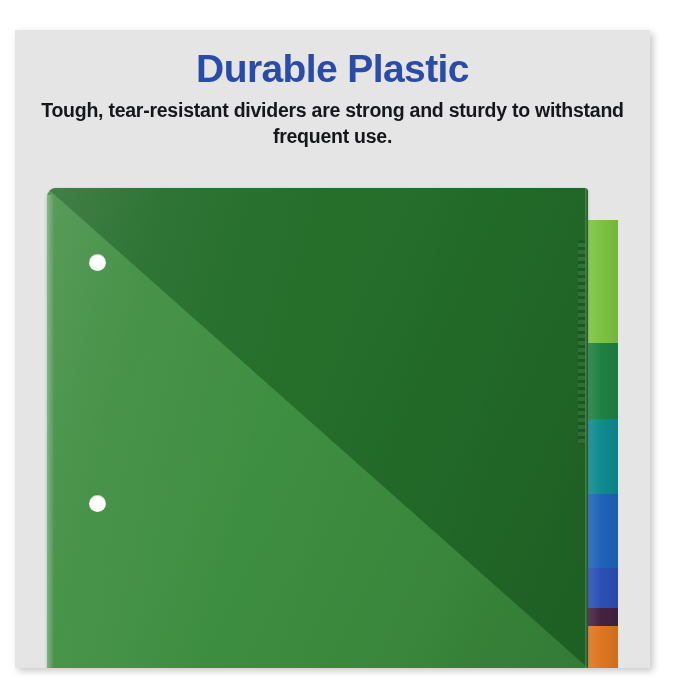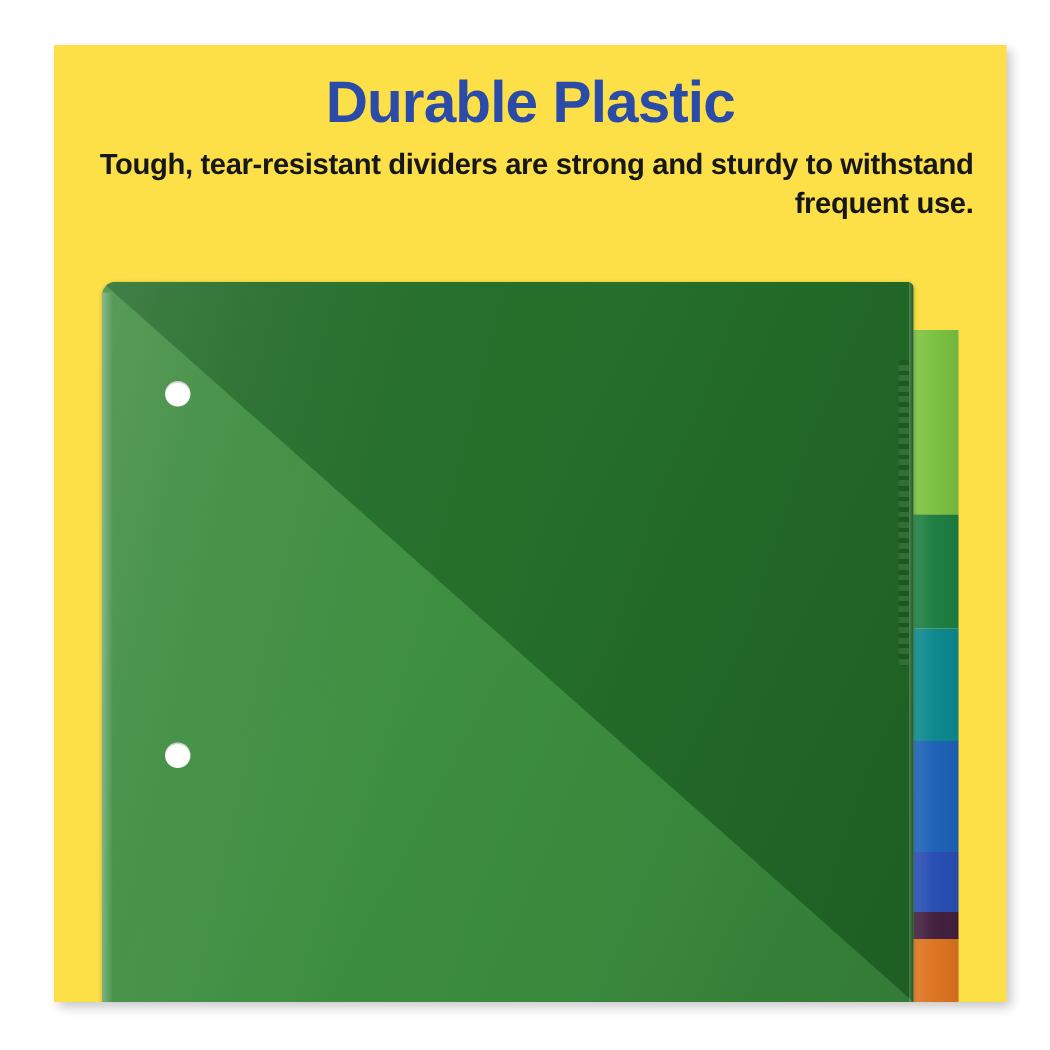--- a/index.html
+++ b/index.html
@@ -17,25 +17,25 @@
   #stage {
     position: relative;
     width: 700px;
     height: 700px;
     background: #ffffff;
   }
 
   
   #card {
     position: absolute;
-    left: 36px;
+    left: 15px;
     top: 30px;
     width: 635px;
     height: 638px;
-    background: #fde047;
+    background: #e5e5e5;
     box-shadow: 3px 3px 7px rgba(0,0,0,0.22);
     overflow: hidden;
   }
 
   
   #headline-block {
     position: absolute;
     left: 0;
     top: 18px;
     width: 635px;
@@ -52,21 +52,20 @@
   }
   #subhead {
     font-family: "Liberation Sans", sans-serif;
     font-size: 19.5px;
     font-weight: bold;
     color: #15171a;
     line-height: 1.30;
     margin: 9px 0 0 0;
     padding: 0 22px;
     letter-spacing: -0.25px;
-    text-align: right;
   }
 
   
   #product {
     position: absolute;
     left: 0;
     top: 0;
     width: 635px;
     height: 638px;
   }

